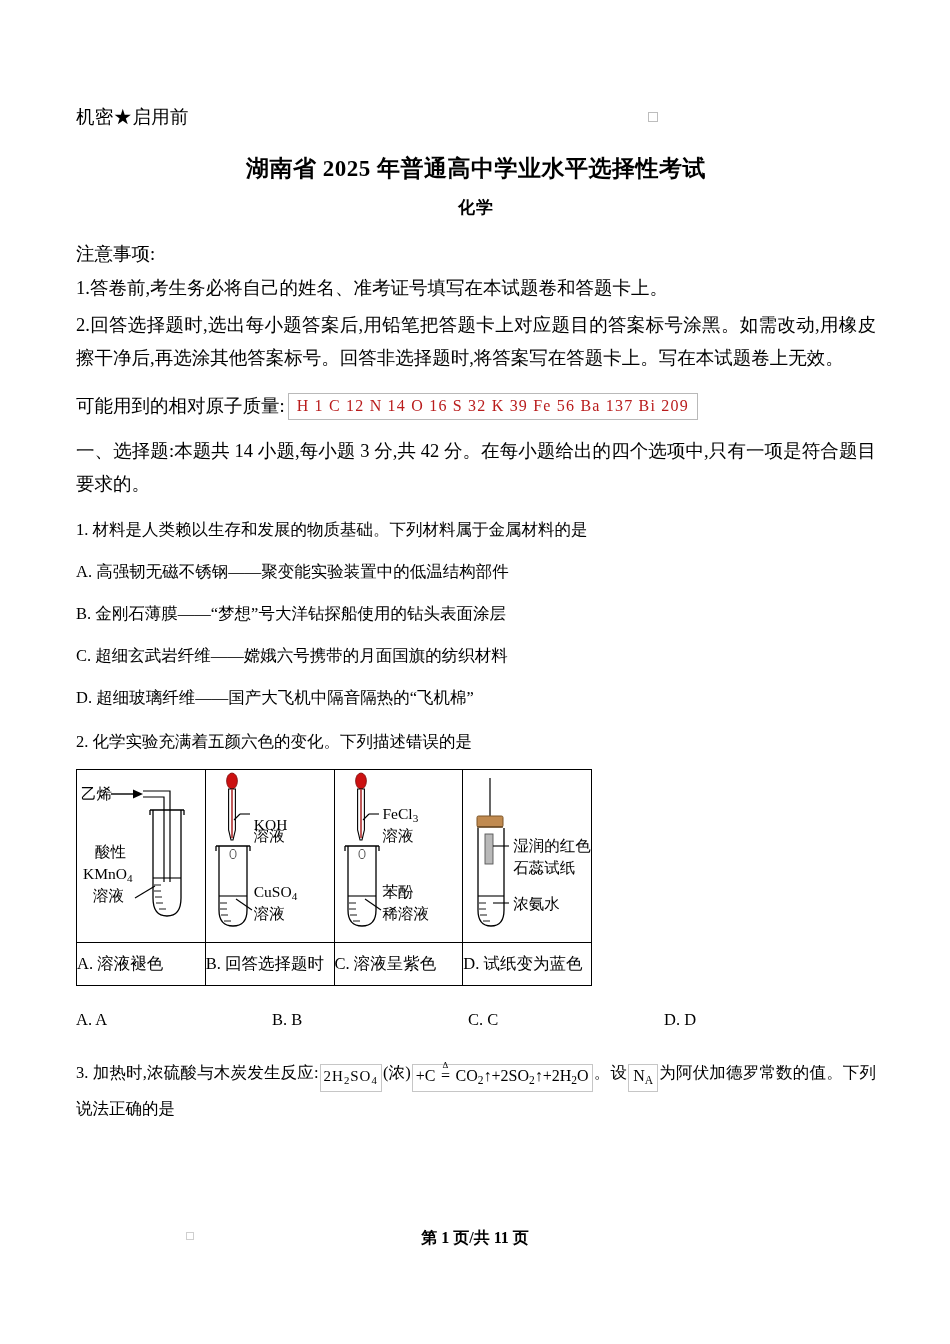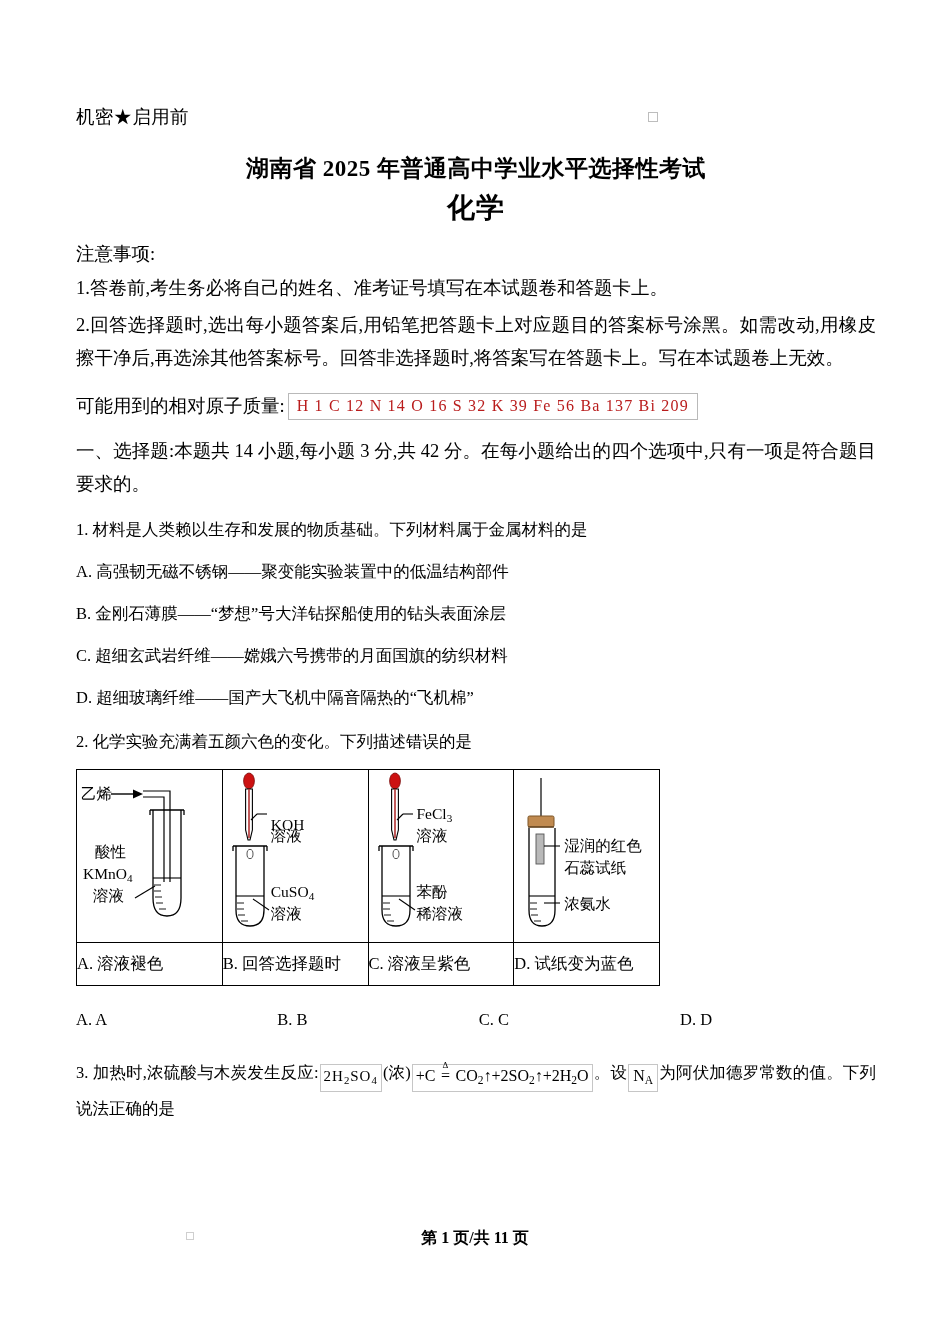--- a/index.html
+++ b/index.html
@@ -47,21 +47,21 @@
   .exam-title {
     text-align: center;
     font-size: 23px;
     font-weight: bold;
     line-height: 34px;
     margin-top: 22px;
     letter-spacing: 0.5px;
   }
   .exam-subject {
     text-align: center;
-    font-size: 28px;
+    font-size: 17px;
     font-weight: bold;
     line-height: 32px;
     margin-top: 6px;
     letter-spacing: 1px;
   }
 
   
   .notice-head {
     font-size: 18.5px;
     line-height: 28px;
@@ -114,32 +114,31 @@
     font-size: 16.5px;
     line-height: 31px;
     margin-top: 11px;
   }
 
   
   .answer-row {
     display: flex;
     font-size: 16.5px;
     margin-top: 24px;
-    justify-content: space-between;
   }
   .answer-row .ans { width: 196px; }
 
   
   .exp-table-wrap {
     margin-top: 12px;
     width: 584px;
   }
   table.exp-table {
     border-collapse: collapse;
-    width: 584px;
+    width: 516px;
     table-layout: fixed;
     border: 1.4px solid #000;
   }
   table.exp-table td {
     border: 1px solid #000;
     vertical-align: middle;
     padding: 0;
   }
   td.fig-cell { height: 172px; position: relative; }
   td.lbl-cell {

